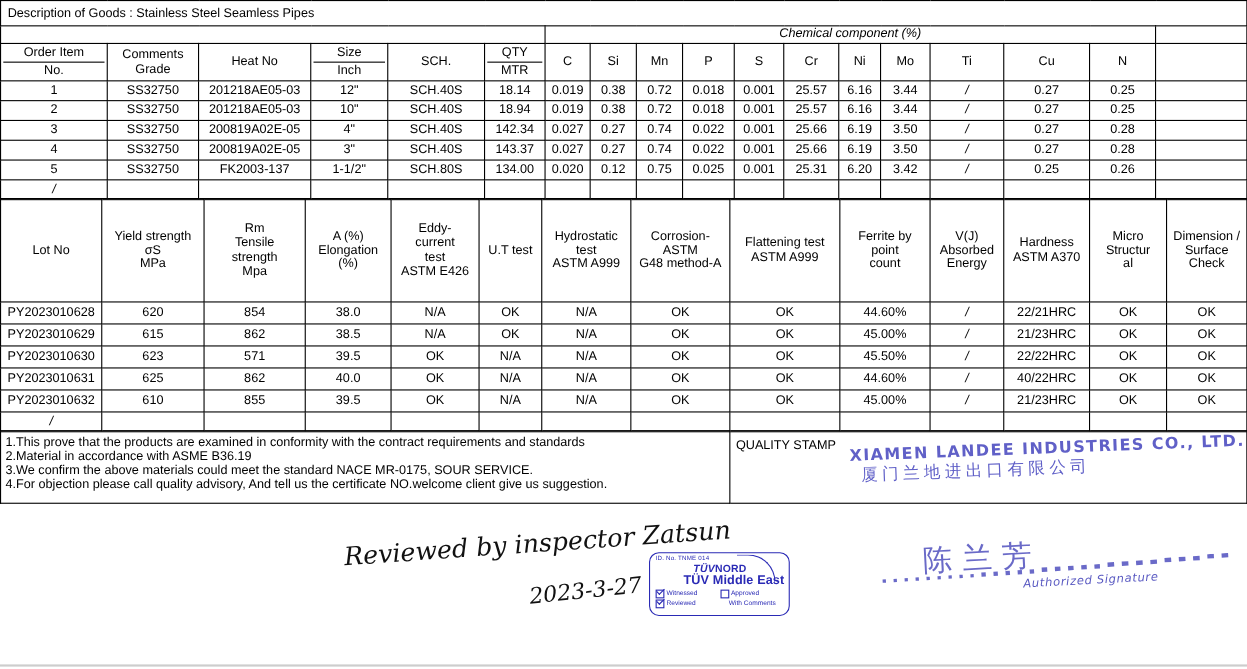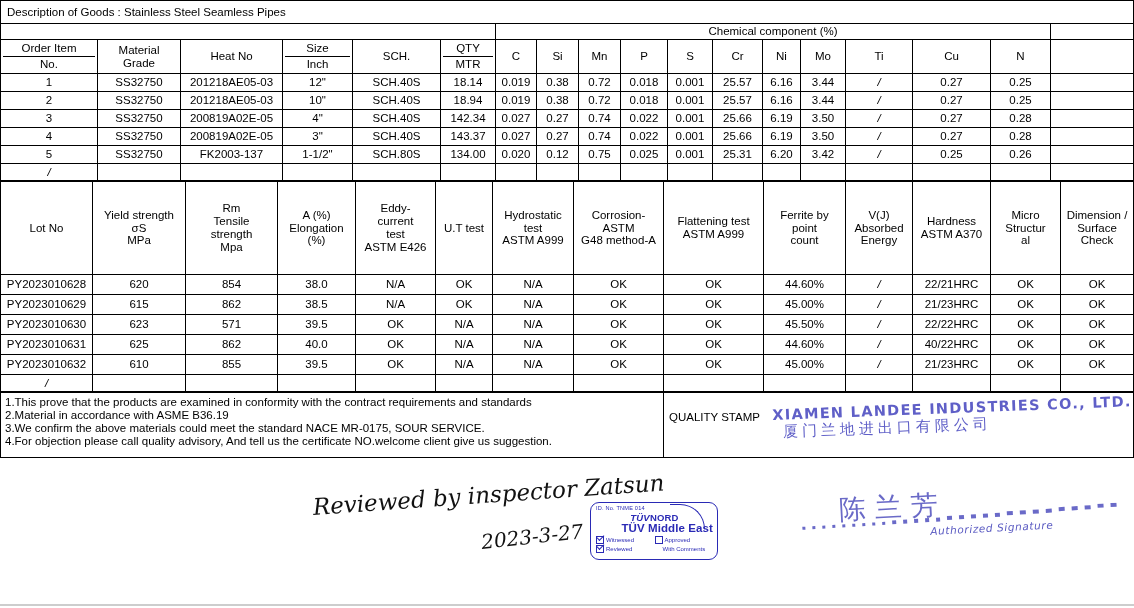--- a/index.html
+++ b/index.html
@@ -45,21 +45,21 @@
     height: 22px;
   }
   .hdr {
     font-size: 11.5px;
   }
   .hdr-tall {
     height: 34px;
   }
   .data-row td { height: 17px; }
   .blank-row td { height: 16px; }
-  .chem-title { height: 16px; font-size: 12px; }
+  .chem-title { height: 16px; font-size: 12px; font-style: italic; }
   .mech-hdr td { height: 92px; font-size: 11px; line-height: 1.2; }
   .lot-row td { height: 19px; }
   .lot-blank td { height: 16px; }
   .notes-cell {
     text-align: left !important;
     vertical-align: top !important;
     padding: 3px 4px 3px 4px !important;
     font-size: 11.5px;
     line-height: 1.40;
     height: 58px;
@@ -68,21 +68,21 @@
   .stamp-cell {
     position: relative;
     text-align: left !important;
     vertical-align: top !important;
     padding: 0 !important;
     height: 58px;
   }
   .qstamp-label {
     position: absolute;
     left: 5px;
-    top: 18px;
+    top: 6px;
     font-size: 11.5px;
     white-space: nowrap;
   }
   .company-stamp {
     position: absolute;
     left: 108px;
     top: 14px;
     color: #4a4ac0;
     font-family: "DejaVu Sans", sans-serif;
     transform: rotate(-2.2deg);
@@ -289,21 +289,21 @@
       <td colspan="11">Chemical component (%)</td>
       <td></td>
     </tr>
 
     <tr class="hdr hdr-tall">
       <td>
         <span class="split split-top">Order Item</span>
         <span class="split split-bot">No.</span>
       </td>
       <td>
-        <span class="split">Material</span>
+        <span class="split">Comments</span>
         <span class="split">Grade</span>
       </td>
       <td>Heat No</td>
       <td>
         <span class="split split-top">Size</span>
         <span class="split split-bot">Inch</span>
       </td>
       <td>SCH.</td>
       <td>
         <span class="split split-top">QTY</span>

